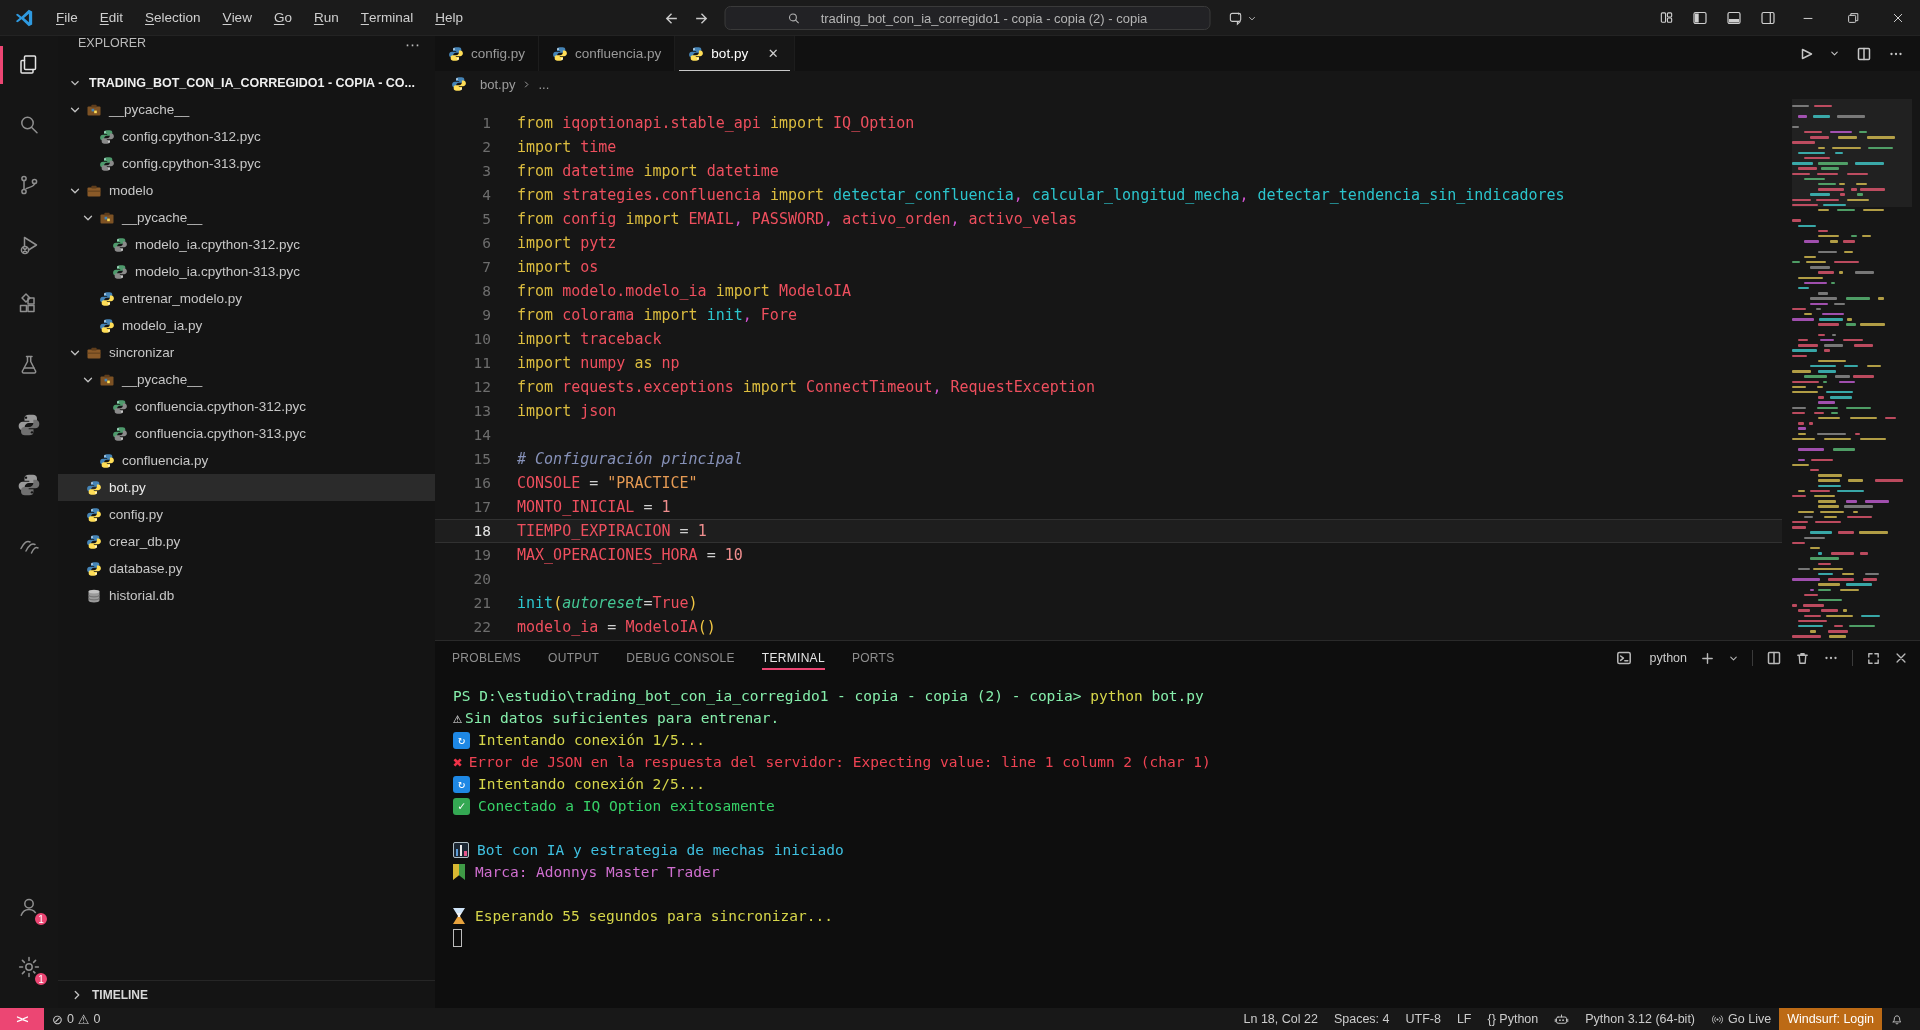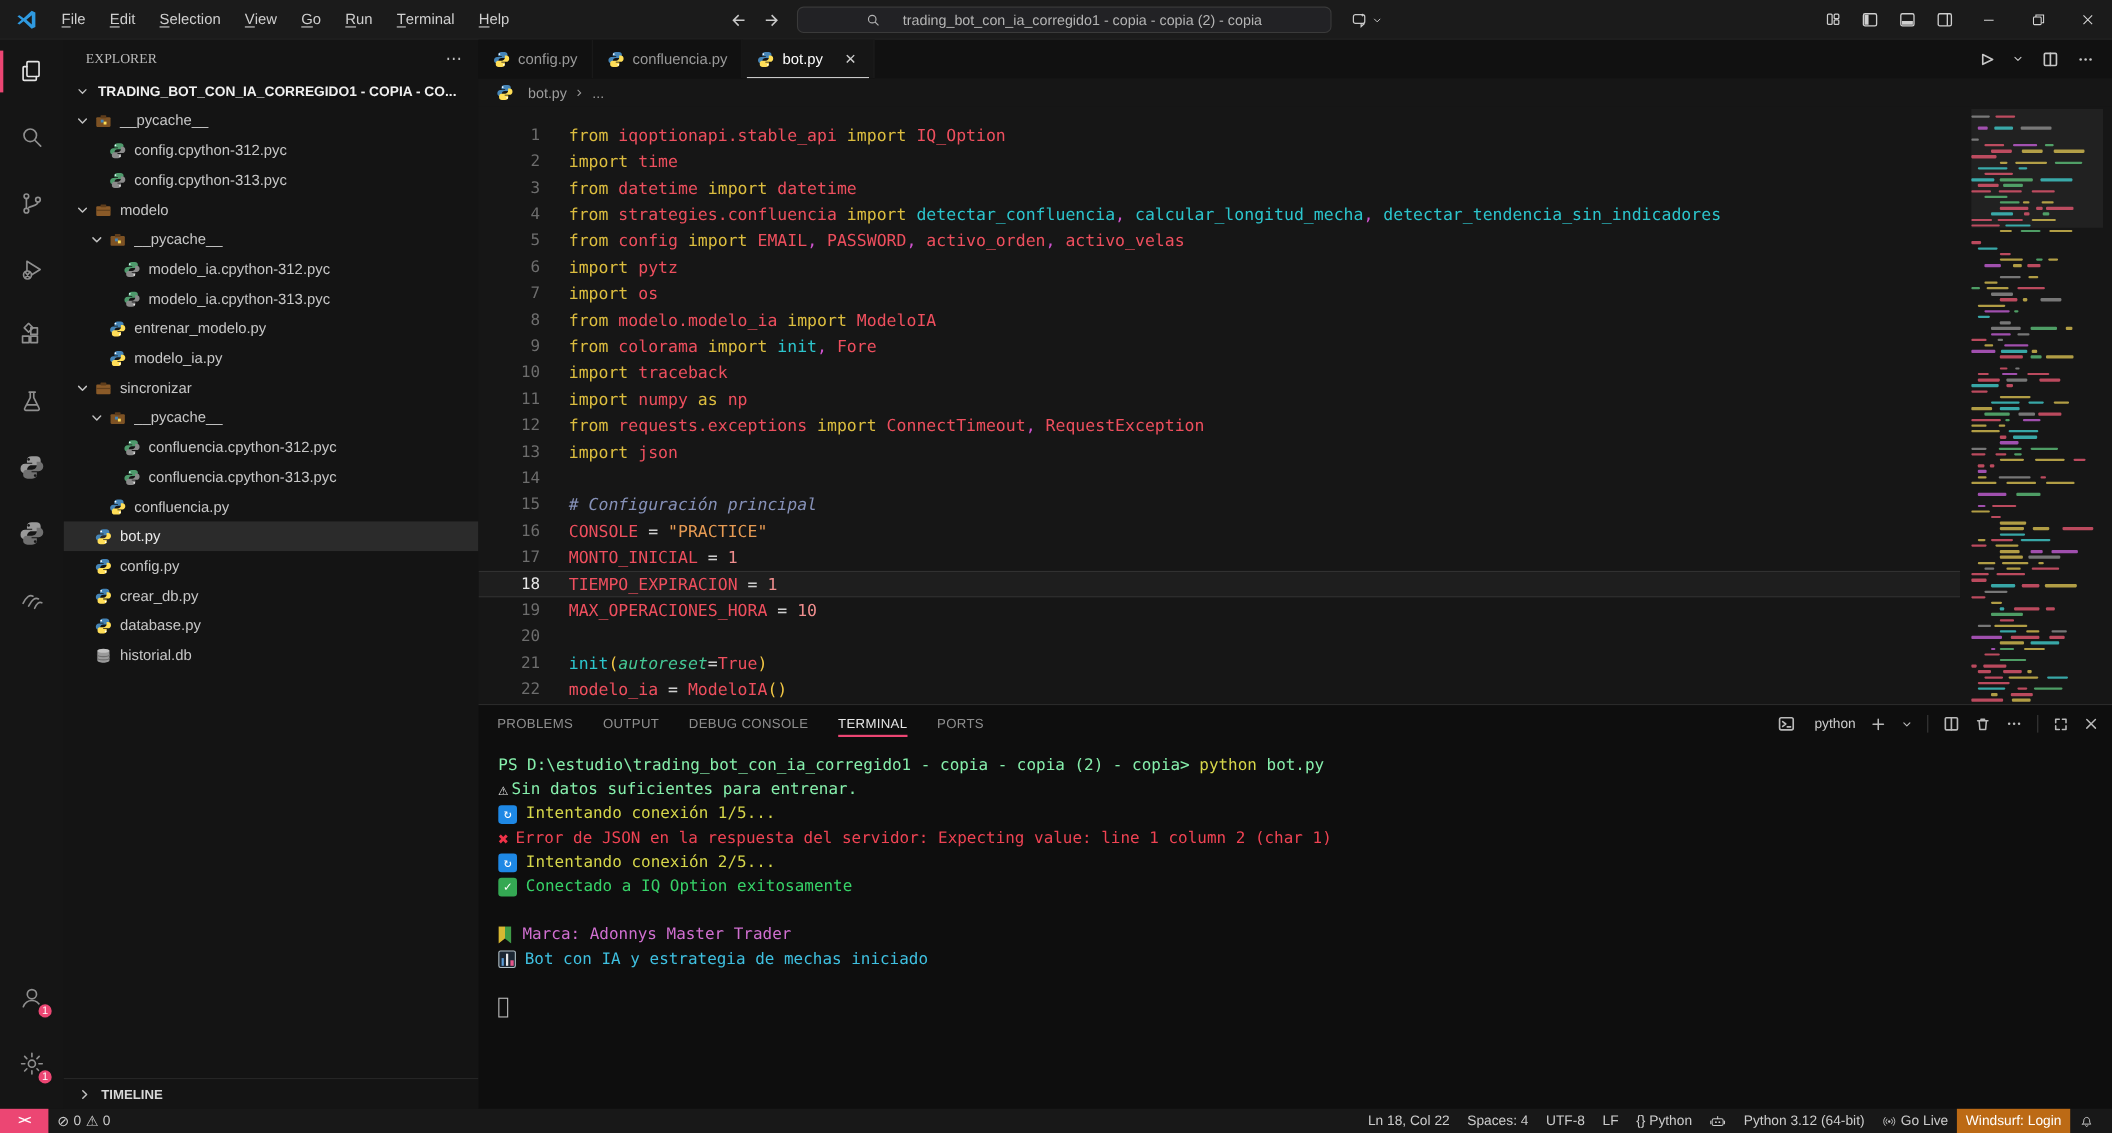--- a/index.html
+++ b/index.html
@@ -24,21 +24,21 @@
   
   .main { flex:1 1 auto; display:flex; min-height:0; }
   .activitybar { width:58px; background:#151515; display:flex; flex-direction:column; align-items:center; padding-top:4px; }
   .ab-item { position:relative; width:58px; height:50px; display:flex; align-items:center; justify-content:center; color:#8f8f8f; margin-bottom:10px; }
   .ab-item.active { color:#e4e4e4; }
   .ab-item.active::before { content:""; position:absolute; left:0; top:6px; bottom:6px; width:2.5px; background:var(--accent); }
   .ab-bottom { margin-top:auto; display:flex; flex-direction:column; align-items:center; padding-bottom:6px; }
   .ab-badge { position:absolute; right:9px; bottom:5px; min-width:16px; height:16px; border-radius:8px; background:var(--accent); color:#fff; font-size:10px; display:flex; align-items:center; justify-content:center; border:2px solid #151515; }
 
   .sidebar { width:377px; background:#141414; display:flex; flex-direction:column; min-height:0; }
-  .sb-header { height:34px; flex:0 0 34px; display:flex; align-items:center; justify-content:space-between; padding:0 14px 0 20px; color:#bbbbbb; font-size:12.5px;font-family:Liberation Serif, serif; }
+  .sb-header { height:34px; flex:0 0 34px; display:flex; justify-content:space-between; padding:0 14px 0 20px; color:#bbbbbb; font-size:12.5px; }
   .sb-actions { color:#bdbdbd; font-size:15px; letter-spacing:1px; }
   .sb-section { height:26px; flex:0 0 26px; display:flex; align-items:center; gap:4px; padding-left:6px; color:#f0f0f0; font-weight:700; font-size:12.5px; white-space:nowrap; overflow:hidden; }
   .tree { flex:0 0 auto; }
   .tree-row { height:27px; display:flex; align-items:center; font-size:13.5px; color:#c7c7c7; white-space:nowrap; cursor:pointer; }
   .tree-row.selected { background:#2b2b2b; color:#eaeaea; }
   .tree-chev { width:21px; flex:0 0 21px; display:flex; align-items:center; justify-content:center; color:#c2c2c2; }
   .tree-icon { width:17px; flex:0 0 17px; display:flex; align-items:center; justify-content:center; margin-right:7px; }
   .sb-bottom { margin-top:auto; }
   .sb-bottom-row { height:28px; display:flex; align-items:center; gap:5px; padding-left:8px; border-top:1px solid #262626; color:#d8d8d8; font-weight:700; font-size:12px; }
 
@@ -1246,23 +1246,24 @@
             </div>
         </div>
         <div class="terminal" id="terminal">
             <div class="tline"><span class="tm-w">PS D:\estudio\trading_bot_con_ia_corregido1 - copia - copia (2) - copia&gt; </span><span class="tm-y">python</span><span class="tm-w"> bot.py</span></div>
             <div class="tline"><span class="em em-warn">⚠</span><span class="tm-w">Sin datos suficientes para entrenar.</span></div>
             <div class="tline"><span class="em em-box em-refresh">↻</span><span class="tm-y">Intentando conexión 1/5...</span></div>
             <div class="tline"><span class="em em-error">✖</span><span class="tm-r">Error de JSON en la respuesta del servidor: Expecting value: line 1 column 2 (char 1)</span></div>
             <div class="tline"><span class="em em-box em-refresh">↻</span><span class="tm-y">Intentando conexión 2/5...</span></div>
             <div class="tline"><span class="em em-box em-success">✓</span><span class="tm-g">Conectado a IQ Option exitosamente</span></div>
             <div class="tline"></div>
+            <div class="tline"><span class="em em-chart"><i style="height:7px;background:#5b9bd5"></i><i style="height:11px;background:#e8e8e8"></i><i style="height:5px;background:#e5568a"></i></span><span class="tm-c">Bot con IA y estrategia de mechas iniciado</span></div>
             <div class="tline"><span class="em em-bookmark" style="margin-right: 10px;"></span><span class="tm-m">Marca: Adonnys Master Trader</span></div>
-            <div class="tline"><span class="em em-chart"><i style="height:7px;background:#5b9bd5"></i><i style="height:11px;background:#e8e8e8"></i><i style="height:5px;background:#e5568a"></i></span><span class="tm-c">Bot con IA y estrategia de mechas iniciado</span></div>
             <div class="tline"></div>
+            <div class="tline"><span class="em em-hourglass" style="margin-right: 10px;"></span><span class="tm-y">Esperando 55 segundos para sincronizar...</span></div>
             <div class="tline"><span class="cursor-block"></span></div>
           </div>
       </div>
     </div>
   </div>
 
   <div class="statusbar">
     <div class="st-remote">&gt;&lt;</div>
     <div class="st-item">
       <span style="font-size:13px;">⊘</span>

